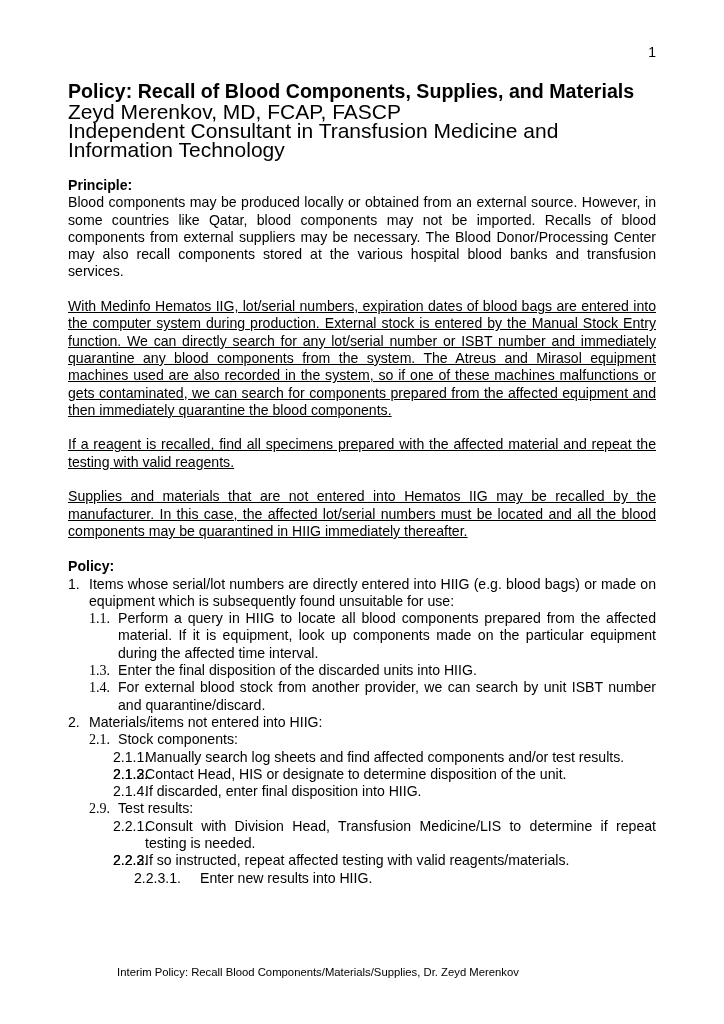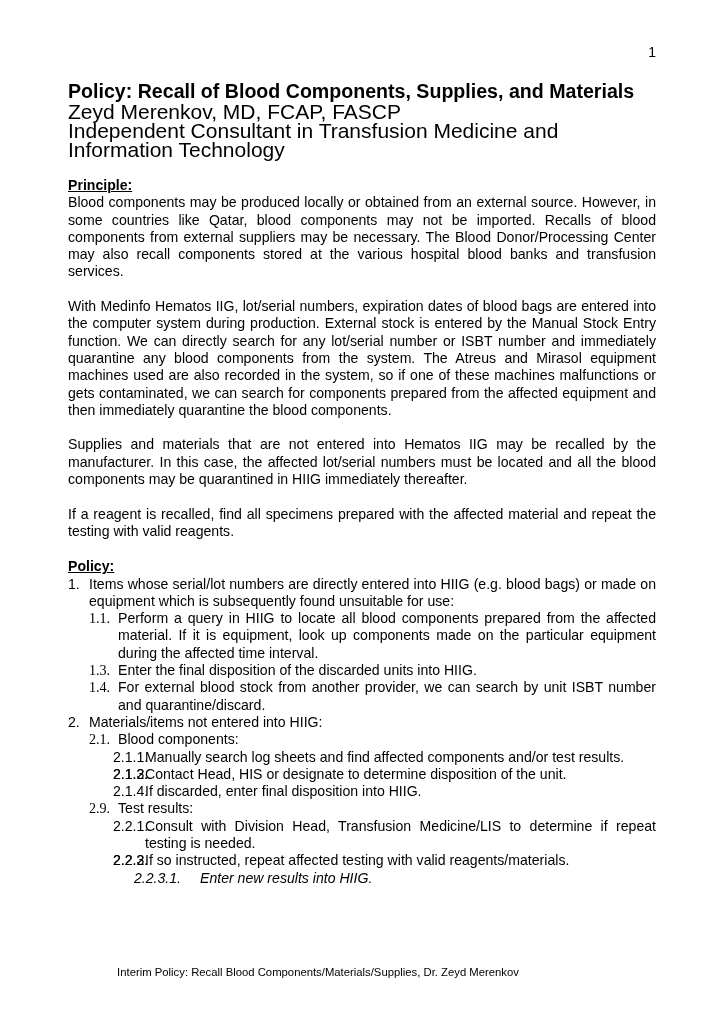--- a/index.html
+++ b/index.html
@@ -4,63 +4,63 @@
   <style>
     html, body { margin: 0; padding: 0; background: #ffffff; }
     body {
       width: 724px; height: 1024px; position: relative; overflow: hidden;
       font-family: "Liberation Sans", sans-serif; color: #000;
     }
     .page-number { position: absolute; top: 44px; right: 68px; font-size: 14px; }
     .content { position: absolute; left: 68px; top: 80px; width: 588px; font-size: 14.1px; line-height: 17.3px; }
     .title { font-weight: bold; font-size: 19.6px; line-height: 22px; margin: 0; }
     .author, .affiliation { font-weight: normal; font-size: 21px; line-height: 19px; margin: 0; }
-    .section-heading { font-weight: bold; margin: 18px 0 0 0; text-decoration: underline; }
+    .section-heading { font-weight: bold; margin: 18px 0 0 0; }
     p.para { margin: 0; text-align: justify; }
-    p.para + p.para { margin-top: 17.3px; }
+    p.para + p.para { margin-top: 17.3px; text-decoration: underline; }
     .principle-block p.para:first-of-type { margin-top: 0; }
     .list { margin: 0; padding: 0; list-style: none; }
     .li { position: relative; text-align: justify; }
     .l1 { padding-left: 21px; }
     .l1 > .num { position: absolute; left: 0; }
     .l2 { padding-left: 50px; }
     .l2 > .num { position: absolute; left: 21px; font-family: Liberation Serif, serif; }
     .l3 { padding-left: 77px; }
     .l3 > .num { position: absolute; left: 45px; }
-    .l4 { padding-left: 132px; font-style: italic; }
+    .l4 { padding-left: 132px; }
     .l4 > .num { position: absolute; left: 66px; }
     .footer { position: absolute; top: 966px; left: 0; width: 636px; text-align: center; font-size: 11.3px; }
   </style>
 </head>
 <body>
 
 <div class="page-number">1</div>
 
 <div class="content">
   <h1 class="title">Policy:  Recall of Blood Components, Supplies, and Materials</h1>
   <div class="author">Zeyd Merenkov, MD, FCAP, FASCP</div>
   <div class="affiliation">Independent Consultant in Transfusion Medicine and Information Technology</div>
 
   <div class="principle-block">
     <div class="section-heading">Principle:</div>
     <p class="para">Blood components may be produced locally or obtained from an external source.  However, in some countries like Qatar, blood components may not be imported.  Recalls of blood components from external suppliers may be necessary.  The Blood Donor/Processing Center may also recall components stored at the various hospital blood banks and transfusion services.</p>
     <p class="para">With Medinfo Hematos IIG, lot/serial numbers, expiration dates of blood bags are entered into the computer system during production.  External stock is entered by the Manual Stock Entry function.  We can directly search for any lot/serial number or ISBT number and immediately quarantine any blood components from the system.  The Atreus and Mirasol equipment machines used are also recorded in the system, so if one of these machines malfunctions or gets contaminated, we can search for components prepared from the affected equipment and then immediately quarantine the blood components.</p>
+    <p class="para">If a reagent is recalled, find all specimens prepared with the affected material and repeat the testing with valid reagents.</p>
     <p class="para">Supplies and materials that are not entered into Hematos IIG may be recalled by the manufacturer.  In this case, the affected lot/serial numbers must be located and all the blood components may be quarantined in HIIG immediately thereafter.</p>
-    <p class="para">If a reagent is recalled, find all specimens prepared with the affected material and repeat the testing with valid reagents.</p>
   </div>
 
   <div>
     <div class="section-heading">Policy:</div>
     <div class="list" id="policy-list">
         <div class="li l1"><span class="num">1.</span><span>Items whose serial/lot numbers are directly entered into HIIG (e.g. blood bags) or made on equipment which is subsequently found unsuitable for use:</span></div>
         <div class="li l2"><span class="num">1.1.</span><span>Perform a query in HIIG to locate all blood components prepared from the affected material.  If it is equipment, look up components made on the particular equipment during the affected time interval.</span></div>
         <div class="li l2"><span class="num">1.3.</span><span>Enter the final disposition of the discarded units into HIIG.</span></div>
         <div class="li l2"><span class="num">1.4.</span><span>For external blood stock from another provider, we can search by unit ISBT number and quarantine/discard.</span></div>
         <div class="li l1"><span class="num">2.</span><span>Materials/items not entered into HIIG:</span></div>
-        <div class="li l2"><span class="num">2.1.</span><span>Blood components:</span></div>
+        <div class="li l2"><span class="num">2.1.</span><span>Stock components:</span></div>
         <div class="li l3"><span class="num">2.1.1.</span><span>Manually search log sheets and find affected components and/or test results.</span></div>
         <div class="li l3"><span class="num">2.1.2.</span></div>
         <div class="li l3"><span class="num">2.1.3.</span><span>Contact Head, HIS or designate to determine disposition of the unit.</span></div>
         <div class="li l3"><span class="num">2.1.4.</span><span>If discarded, enter final disposition into HIIG.</span></div>
         <div class="li l2"><span class="num">2.9.</span><span>Test results:</span></div>
         <div class="li l3"><span class="num">2.2.1.</span><span>Consult with Division Head, Transfusion Medicine/LIS to determine if repeat testing is needed.</span></div>
         <div class="li l3"><span class="num">2.2.2.</span></div>
         <div class="li l3"><span class="num">2.2.3.</span><span>If so instructed, repeat affected testing with valid reagents/materials.</span></div>
         <div class="li l4"><span class="num">2.2.3.1.</span><span>Enter new results into HIIG.</span></div>
       </div>

